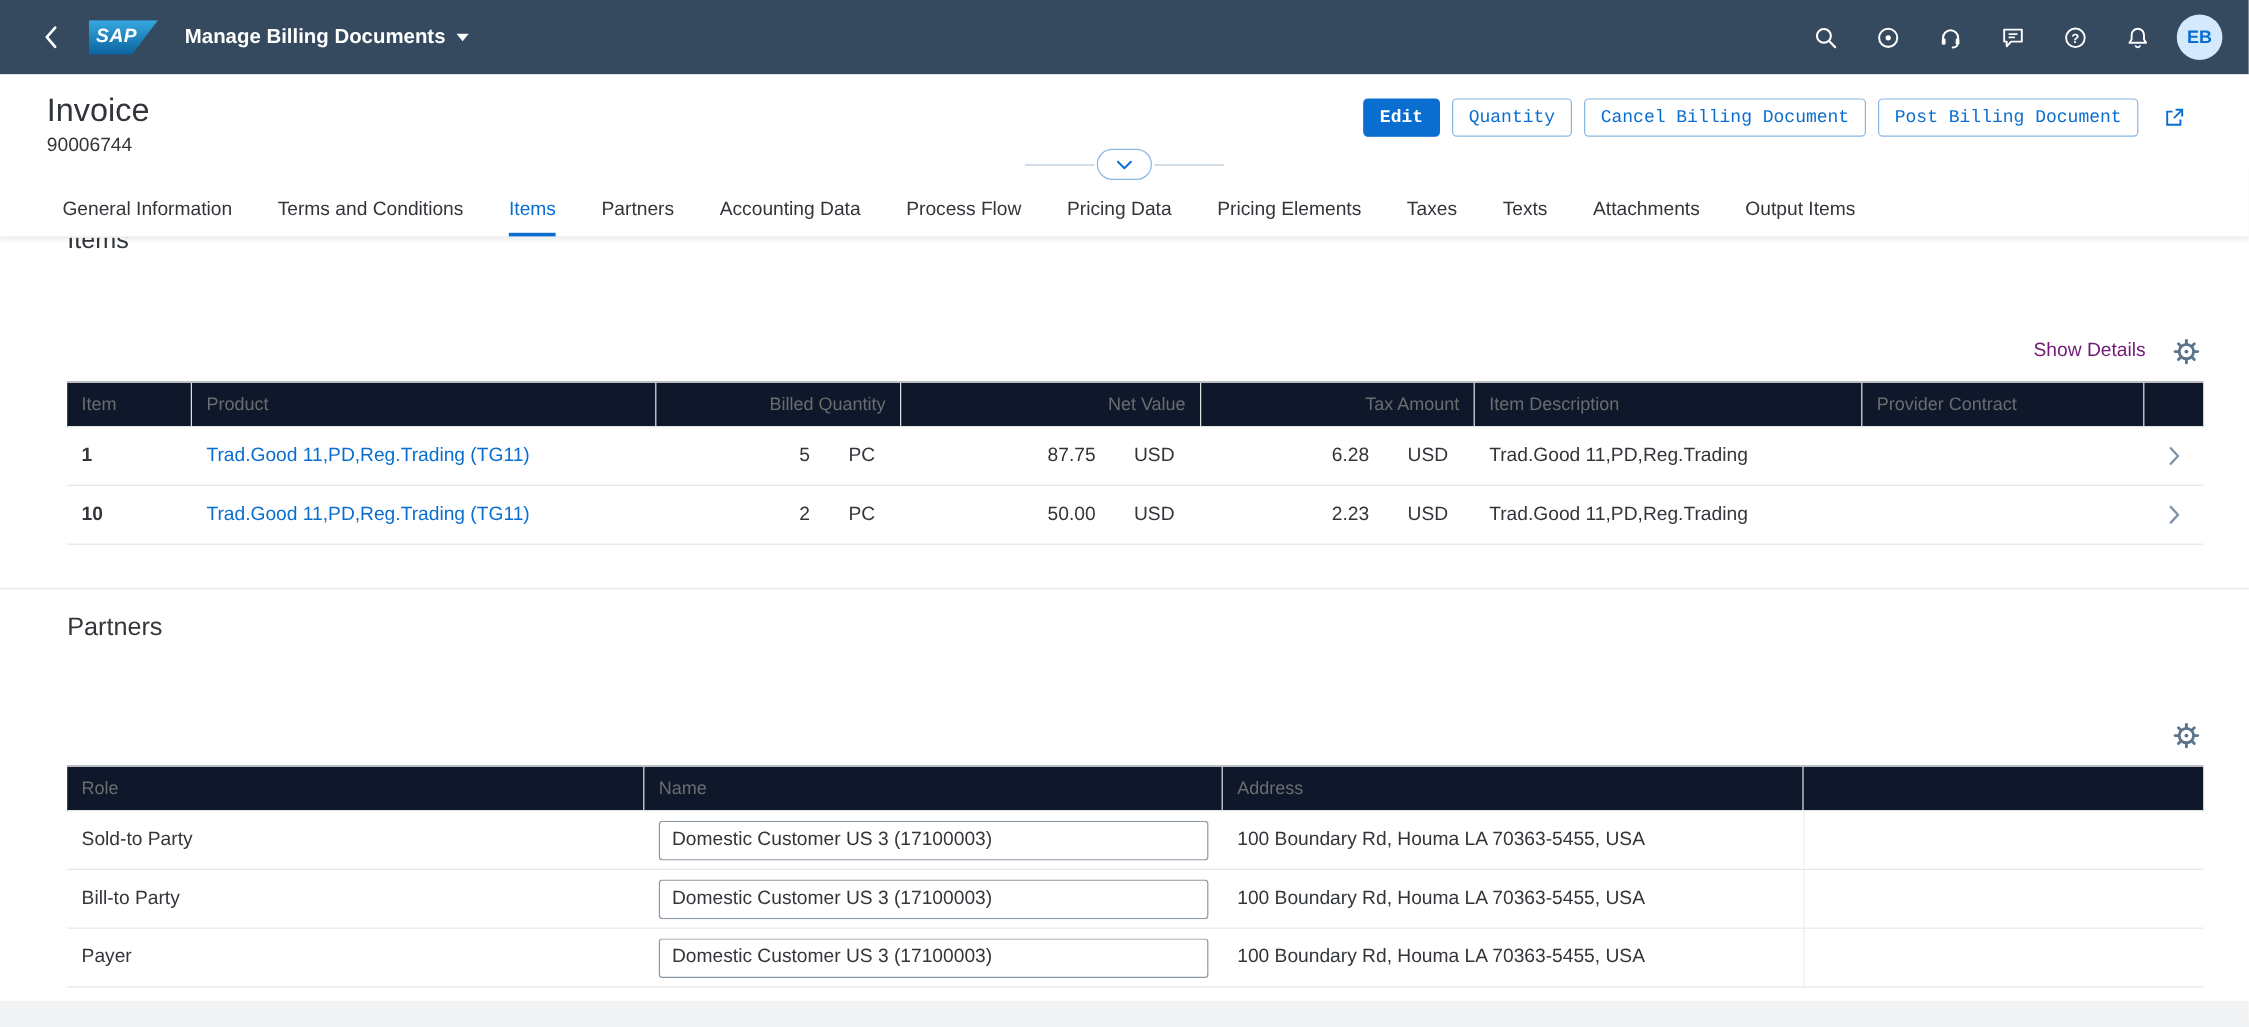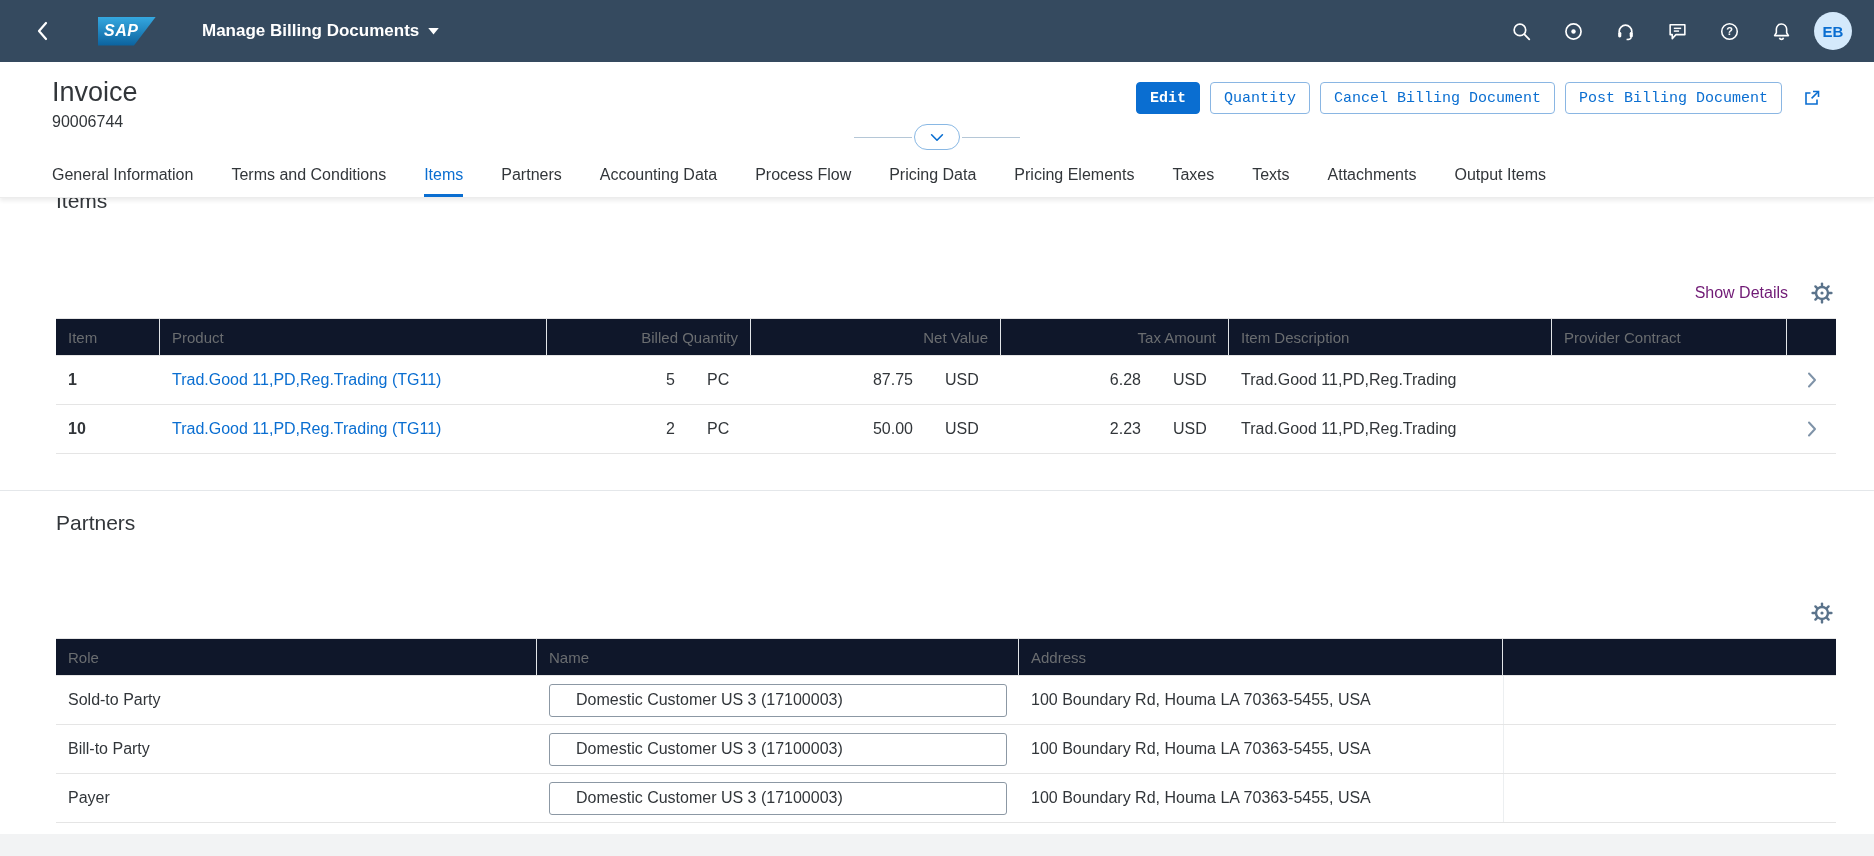--- a/index.html
+++ b/index.html
@@ -5,36 +5,36 @@
   * { margin:0; padding:0; box-sizing:border-box; }
   html,body { width:1874px; height:856px; }
   body {
     position:relative; overflow:hidden; background:#fff;
     font-family:"Liberation Sans","DejaVu Sans",sans-serif;
     color:#32363a; font-size:16px;
   }
   svg { display:block; }
 
   
-  .shell { height:62px; background:#354a5f; display:flex; align-items:center; padding:0 22px 0 26px;gap:24px; }
+  .shell { height:62px; background:#354a5f; display:flex; align-items:center; padding:0 22px 0 26px; }
   .shell-back { width:34px; height:38px; background:none; border:none; display:flex; align-items:center; justify-content:center; cursor:pointer; }
   .sap-logo {
     width:58px; height:29px; margin-left:14px;
     background:linear-gradient(180deg,#35a8e0 0%,#0b629e 100%);
     clip-path:polygon(0 0,100% 0,62% 100%,0 100%);
     display:flex; align-items:center; padding-left:6px;
     color:#fff; font-weight:bold; font-style:italic; font-size:16px; letter-spacing:.5px;
   }
   .shell-title { margin-left:22px; display:flex; align-items:center; gap:9px; color:#fff; font-size:17px; font-weight:700; cursor:pointer; }
   .shell-actions { margin-left:auto; display:flex; align-items:center; gap:14px; }
   .shell-icon-btn { width:38px; height:38px; display:flex; align-items:center; justify-content:center; background:none; border:none; color:#fff; cursor:pointer; }
   .avatar { width:38px; height:38px; border-radius:50%; background:#d4e9fb; color:#0a6ed1; font-weight:700; font-size:15px; display:flex; align-items:center; justify-content:center; cursor:pointer; }
 
   
-  .page-header { height:75px; background:#fff; display:flex; justify-content:space-between; align-items:flex-start; padding:14px 46px 0 52px; }
+  .page-header { height:75px; background:#fff; display:flex; justify-content:space-between; align-items:flex-start; padding:14px 46px 0 39px; }
   .page-title { font-size:27px; font-weight:400; line-height:32px; }
   .object-id { font-size:16px; margin-top:5px; }
   .header-actions { display:flex; align-items:center; gap:10px; margin-top:6px; }
   .btn { height:32px; padding:0 13px; border-radius:4px; font-size:15px; font-family:Liberation Mono, monospace; cursor:pointer; white-space:nowrap; }
   .btn.emphasized { background:#0a6ed1; border:1px solid #0a6ed1; color:#fff; font-weight:600; }
   .btn.ghost { background:#fff; border:1px solid #8ab6e3; color:#0a6ed1; }
   .icon-btn { background:none; border:none; cursor:pointer; display:flex; align-items:center; justify-content:center; }
   .share-btn { color:#0a6ed1; width:32px; height:32px; margin-left:4px; }
 
   
@@ -72,21 +72,21 @@
 
   .trow { height:49px; align-items:center; border-bottom:1px solid #e5e5e5; background:#fff; cursor:pointer; }
   .trow > div { padding:0 12px; white-space:nowrap; overflow:hidden; }
   .cell.num { text-align:right; }
   .cell.unit { padding-left:20px; }
   .item-cell { font-weight:700; }
   .cell-link { color:#0a6ed1; text-decoration:none; cursor:pointer; }
   .chev { display:flex; justify-content:center; color:#7f93a8; }
   .empty-col { border-left:1px solid #eceff1; height:100%; }
 
-  .name-box { height:33px; width:462px; max-width:100%; border:1px solid #8c98a4; border-radius:3px; background:#fff; display:flex; align-items:center; padding:0 26px; overflow:hidden; white-space:nowrap; }
+  .name-box { height:33px; width:462px; max-width:100%; border:1px solid #8c98a4; border-radius:3px; background:#fff; display:flex; align-items:center; padding:0 10px; overflow:hidden; white-space:nowrap; }
 
   .page-bottom { position:absolute; left:0; right:0; bottom:0; height:22px; background:#f2f3f4; }
   .defs { position:absolute; width:0; height:0; overflow:hidden; }
 </style>
 </head>
 <body>
 
 <svg class="defs" aria-hidden="true">
   <defs>
     <symbol id="icon-gear" viewBox="0 0 24 24">

